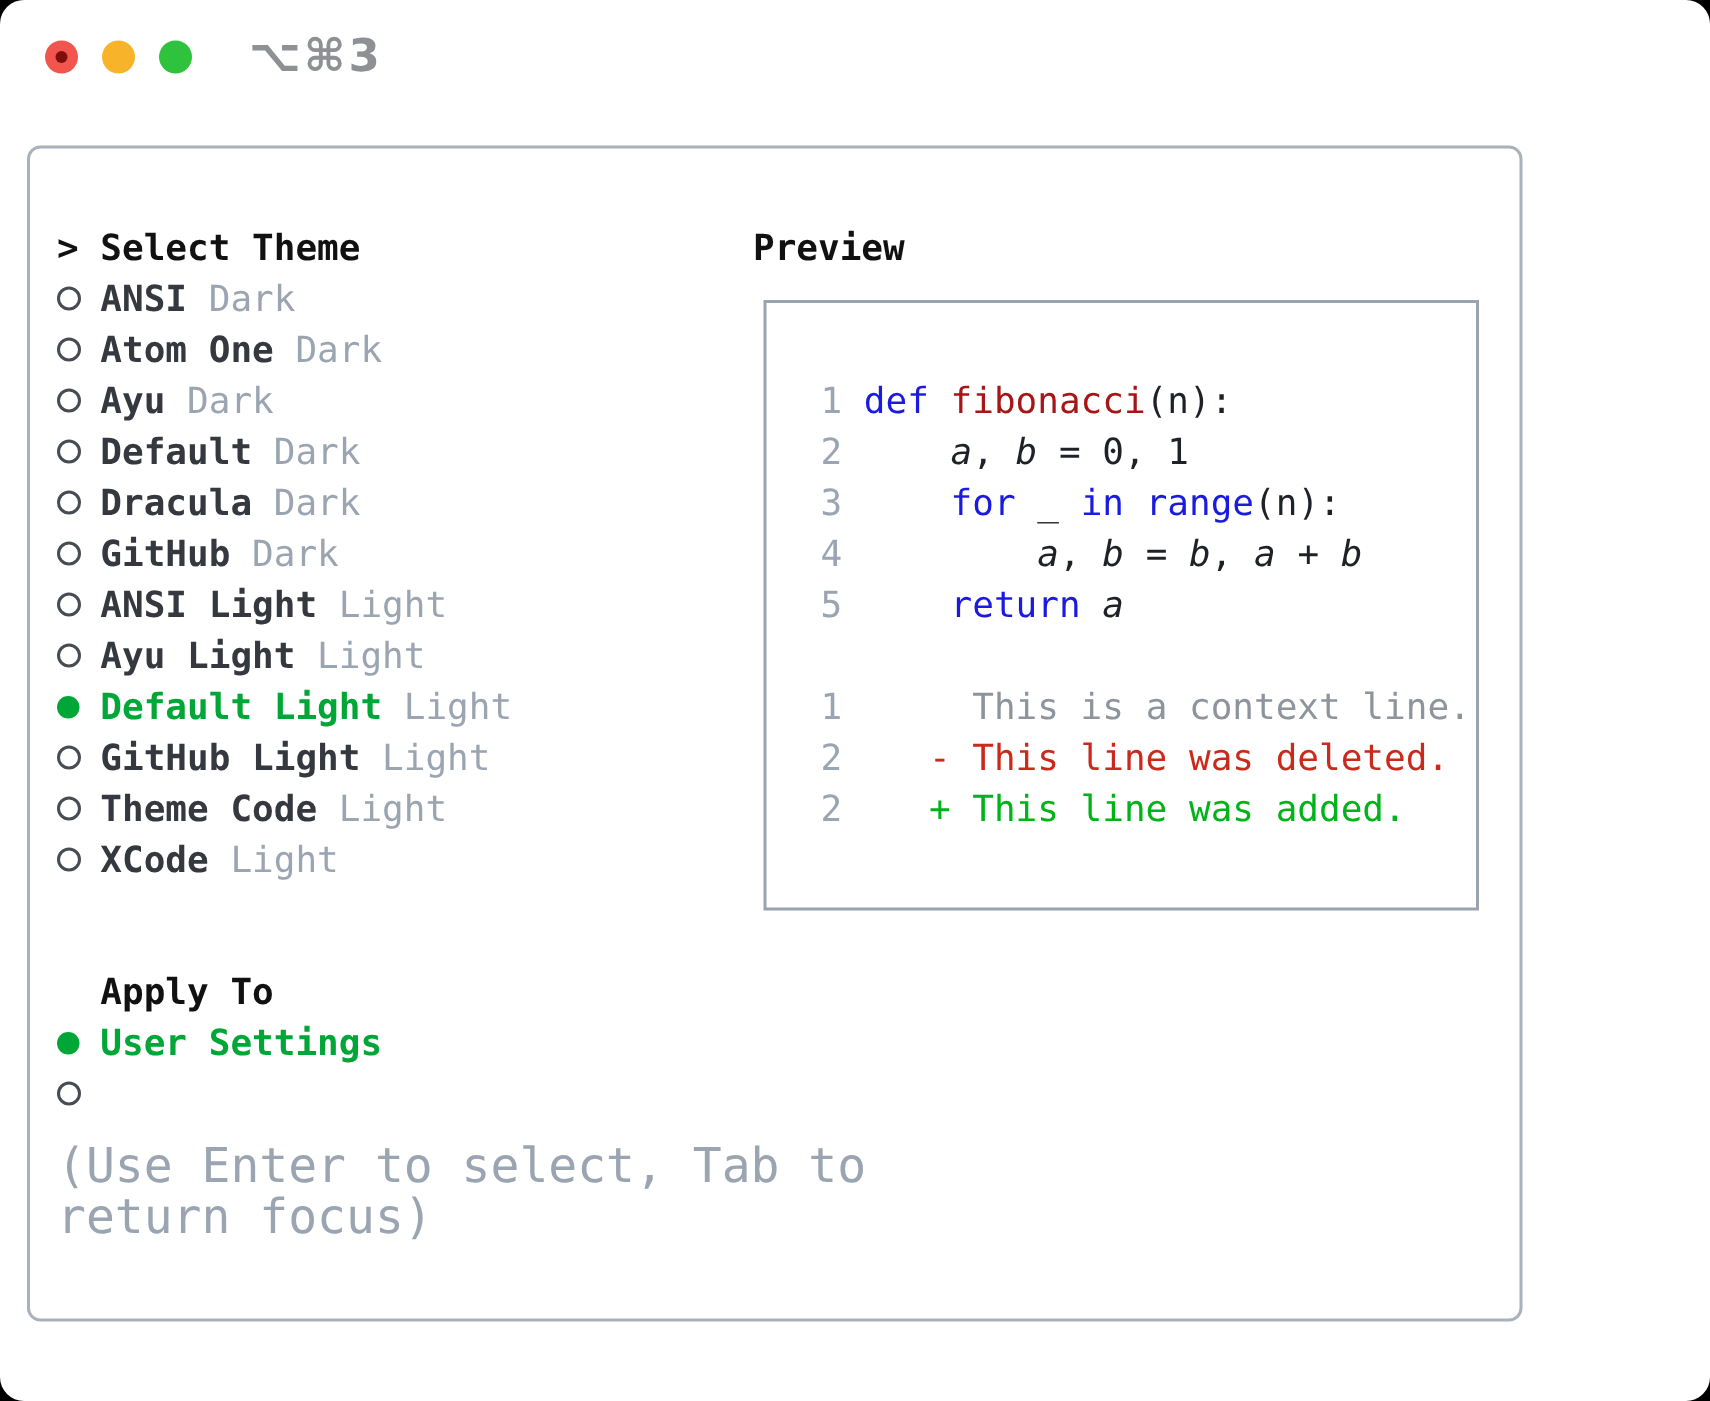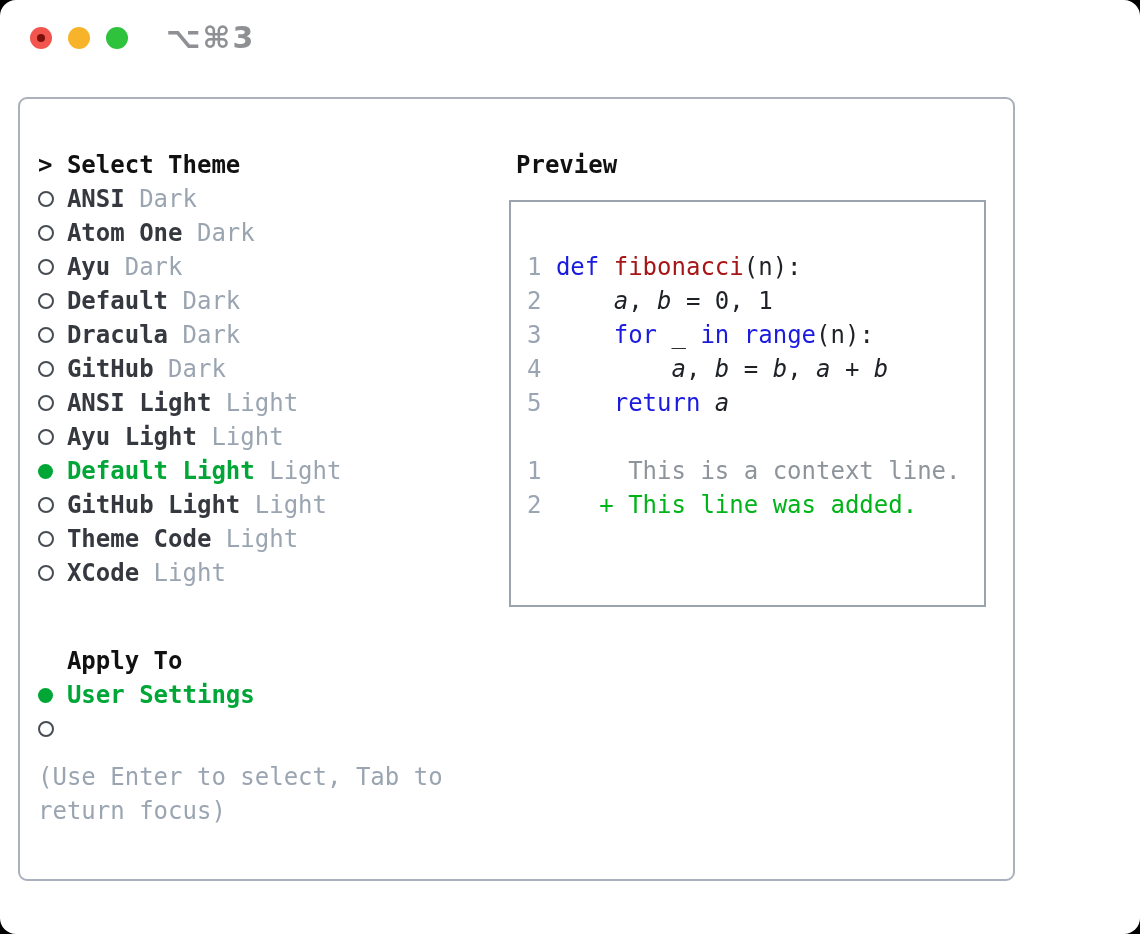--- a/index.html
+++ b/index.html
@@ -47,35 +47,35 @@
   .dot{width:15px;height:15px;border-radius:50%;background:var(--green,#00a737);}
   .hdr-marker{font-weight:700;color:var(--heading-text,#111111);}
   .row .name{color:var(--item-text,#35393f);font-weight:bold;}
   .row .tag{color:var(--tag-gray,#9aa5b1);}
   .row.selected .name{color:var(--green,#00a737);}
   .row.header .name{font-weight:700;color:var(--heading-text,#111111);}
   .theme-list{left:38px;top:148px;}
   .apply-list{left:38px;top:644px;}
   .hint{
     position:absolute;left:38px;top:760px;
-    font-size:24px;line-height:34px;white-space:pre;
+    font-size:32px;line-height:34px;white-space:pre;
     color:var(--hint-gray,#9aa5b1);
   }
   
   .preview-heading{
-    position:absolute;left:516px;top:148px;height:34px;line-height:34px;
+    position:absolute;left:502px;top:148px;height:34px;line-height:34px;
     font-size:24px;font-weight:700;color:var(--heading-text,#111111);
   }
   .preview-box{
     position:absolute;left:509px;top:200px;width:477px;height:407px;
     box-sizing:border-box;
     border:2px solid var(--preview-border,#9aa3ae);
     background:var(--window-bg,#ffffff);
   }
-  .code{padding:48px 0 0 16px;font-size:24px;}
+  .code{padding:48px 0 0 16px;font-size:24px;margin-left:20px;}
   .code-line{height:34px;line-height:34px;white-space:pre;color:var(--code-text,#1e2227);}
   .tok-num{color:var(--line-number-gray,#9aa5b3);}
   .tok-kw{color:var(--keyword-blue,#1b1be0);}
   .tok-fn{color:var(--function-red,#a61616);}
   .tok-ctx{color:var(--context-gray,#8e949b);}
   .tok-del{color:var(--deleted-red,#c92a1c);}
   .tok-add{color:var(--added-green,#00b318);}
   .it{font-style:italic;}
 </style>
 </head>
@@ -157,17 +157,18 @@
   <div class="preview-box">
     <div class="code">
 
     <div class="code-line"><span class="tok-num">1 </span><span class="tok-kw">def</span><span> </span><span class="tok-fn">fibonacci</span><span>(n):</span></div>
         <div class="code-line"><span class="tok-num">2 </span><span>    </span><span class="it">a</span><span>, </span><span class="it">b</span><span> = 0, 1</span></div>
         <div class="code-line"><span class="tok-num">3 </span><span>    </span><span class="tok-kw">for</span><span> _ </span><span class="tok-kw">in</span><span> </span><span class="tok-kw">range</span><span>(n):</span></div>
         <div class="code-line"><span class="tok-num">4 </span><span>        </span><span class="it">a</span><span>, </span><span class="it">b</span><span> = </span><span class="it">b</span><span>, </span><span class="it">a</span><span> + </span><span class="it">b</span></div>
         <div class="code-line"><span class="tok-num">5 </span><span>    </span><span class="tok-kw">return</span><span> </span><span class="it">a</span></div>
         <div class="code-line"></div>
         <div class="code-line"><span class="tok-num">1</span><span>      </span><span class="tok-ctx">This is a context line.</span></div>
+        <div class="code-line"><span class="tok-num">2</span><span>    </span><span class="tok-del">- This line was deleted.</span></div>
         <div class="code-line"><span class="tok-num">2</span><span>    </span><span class="tok-add">+ This line was added.</span></div>
       </div>
   </div>
 
 </div>
 
 </body></html>

